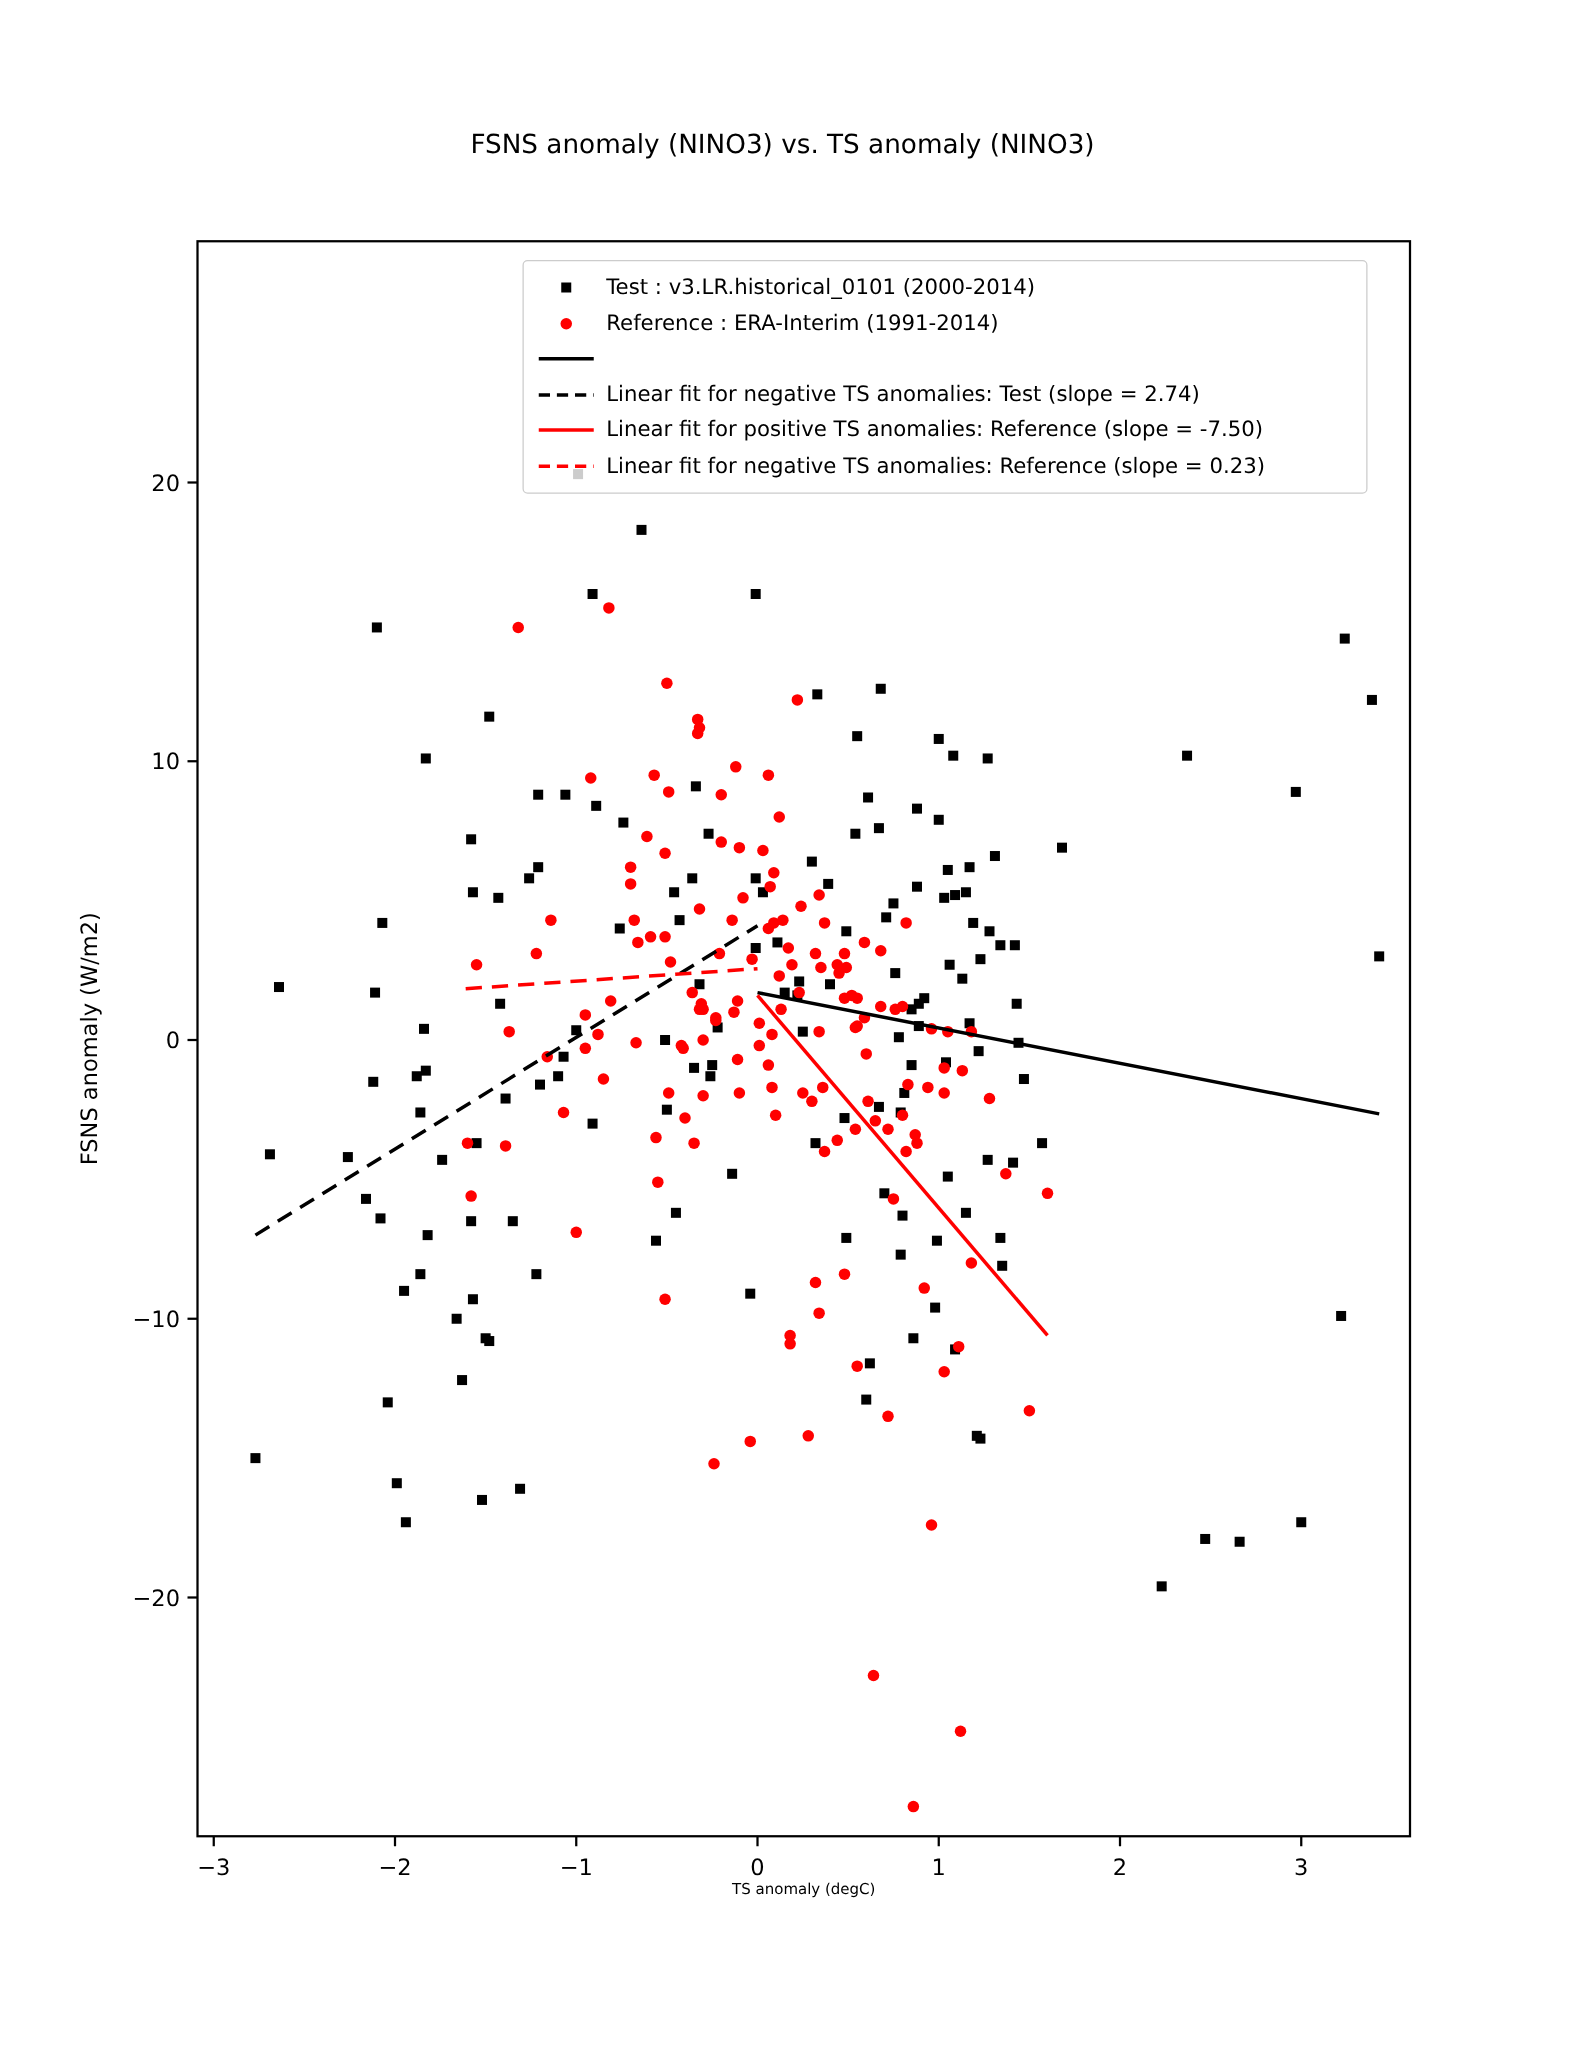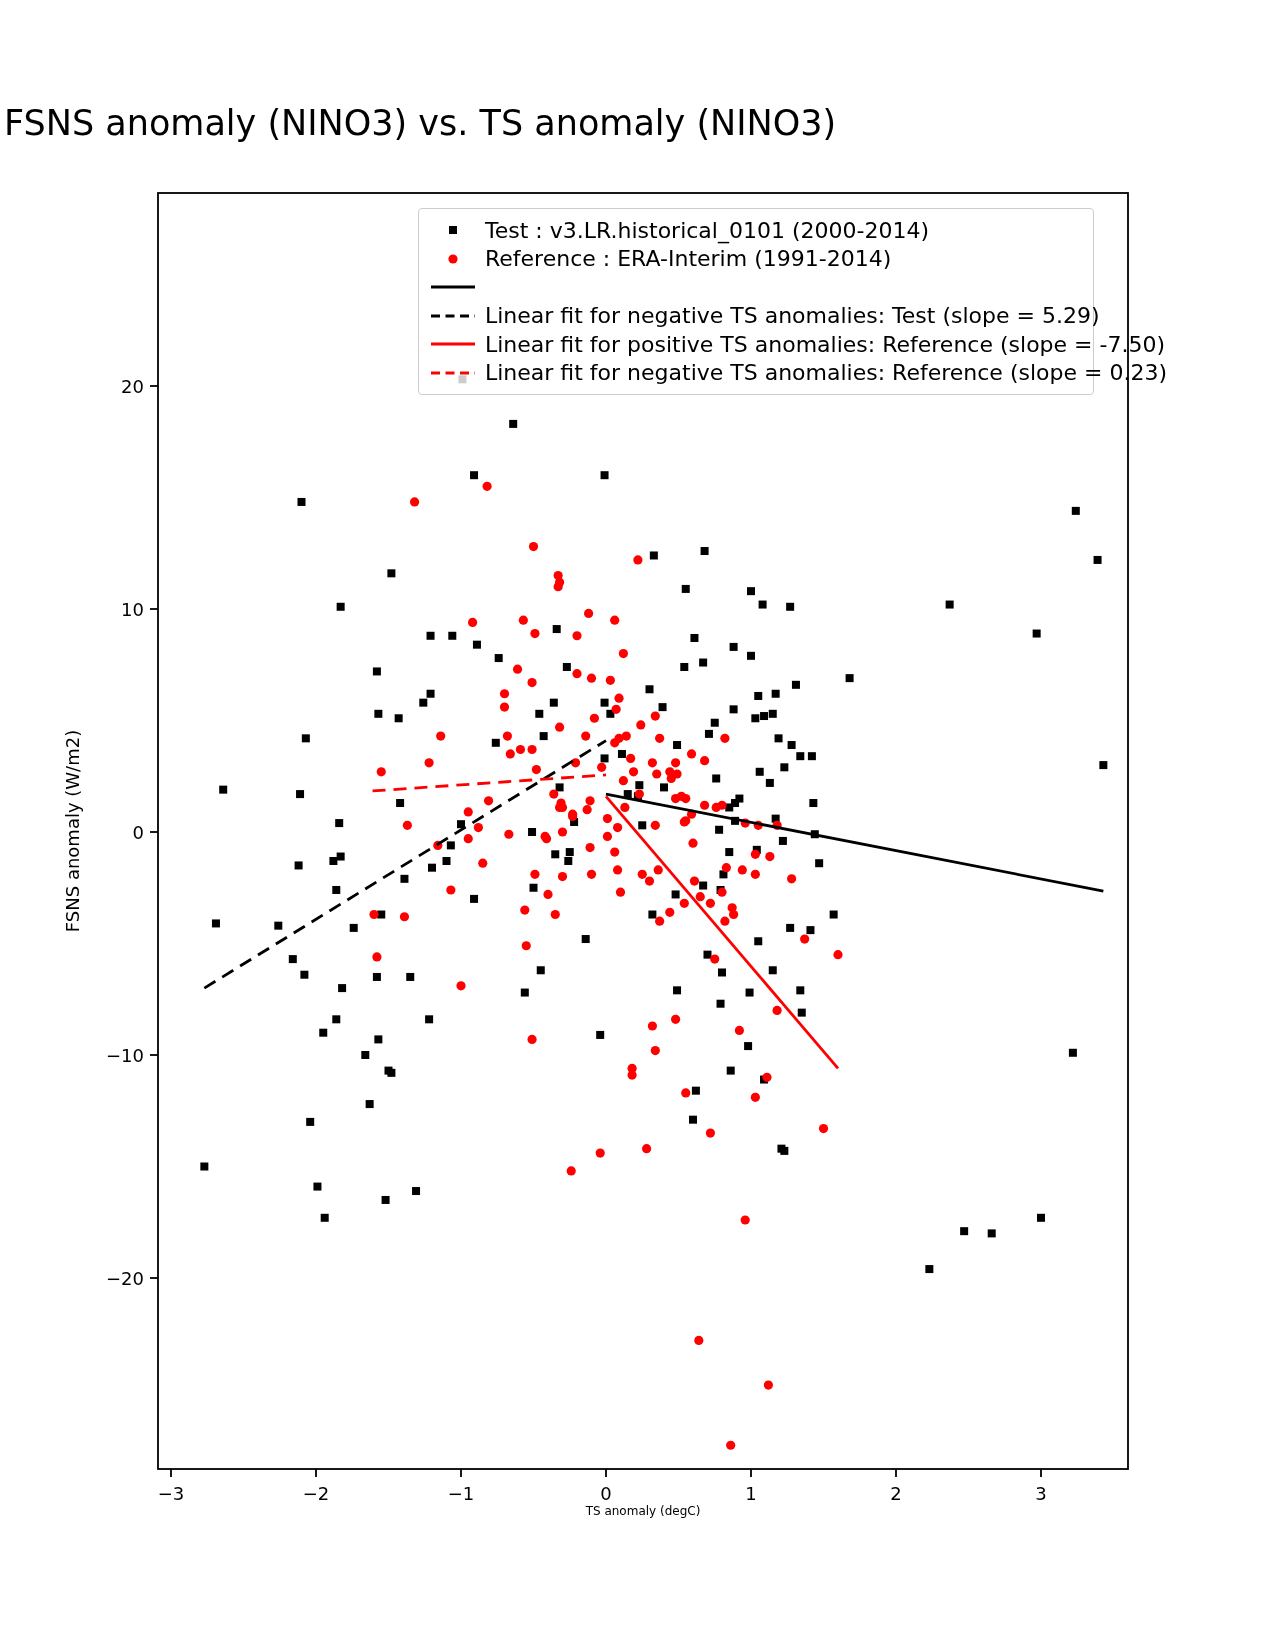--- a/index.html
+++ b/index.html
@@ -1,29 +1,29 @@
 <!DOCTYPE html>
 <html><head>
 <meta charset="utf-8">
 <style>
   html,body{margin:0;padding:0;background:#ffffff;}
   body{width:1275px;height:1650px;position:relative;overflow:hidden;
        font-family:"DejaVu Sans","Liberation Sans",sans-serif;color:#000;}
-  #title{position:absolute;top:103px;left:4px;width:1220px;text-align:left;
-         font-size:35px;letter-spacing:0;}
+  #title{position:absolute;top:103px;left:16px;width:1220px;text-align:center;
+         font-size:21px;letter-spacing:0;}
   #xlabel{position:absolute;top:1504px;left:158px;width:970px;text-align:center;font-size:12px;}
   #ylabel{position:absolute;top:831px;left:72px;transform:translate(-50%,-50%) rotate(-90deg);
           white-space:nowrap;font-size:18px;}
   #plot-svg{position:absolute;top:0;left:0;}
   #legend{position:absolute;left:418px;top:208px;width:676px;box-sizing:border-box;
           background:rgba(255,255,255,0.8);border:1px solid #cccccc;border-radius:4px;
           padding:7px 10px;}
   .legend-row{display:flex;align-items:center;height:28.5px;}
   .legend-handle{width:48px;height:20px;flex:0 0 48px;}
-  .legend-label{margin-left:8px;font-size:22px;white-space:nowrap;}
+  .legend-label{margin-left:8px;font-size:17px;white-space:nowrap;}
   text{font-family:"DejaVu Sans","Liberation Sans",sans-serif;}
 </style>
 </head>
 <body>
 
 <svg id="plot-svg" width="1275" height="1650" viewBox="0 0 1275 1650">
     <g>
       <g>
         <rect x="458.45" y="375.30999999999995" width="8" height="8" fill="#000000"></rect>
         <rect x="509.20000000000005" y="419.90999999999997" width="8" height="8" fill="#000000"></rect>
@@ -391,21 +391,21 @@
     </div>
     <div class="legend-row">
       <span class="legend-handle"><svg width="48" height="20" xmlns="http://www.w3.org/2000/svg">
           <line x1="2" y1="10" x2="46" y2="10" stroke="#000000" stroke-width="2.8"></line>
         </svg></span>
     </div>
     <div class="legend-row">
       <span class="legend-handle"><svg width="48" height="20" xmlns="http://www.w3.org/2000/svg">
           <line x1="2" y1="10" x2="46" y2="10" stroke="#000000" stroke-width="2.8" stroke-dasharray="9 5.5"></line>
         </svg></span>
-      <span class="legend-label">Linear fit for negative TS anomalies: Test (slope = 5.29)</span>
+      <span class="legend-label">Linear fit for negative TS anomalies: Test (slope = 2.74)</span>
     </div>
     <div class="legend-row">
       <span class="legend-handle"><svg width="48" height="20" xmlns="http://www.w3.org/2000/svg">
           <line x1="2" y1="10" x2="46" y2="10" stroke="#ff0000" stroke-width="2.8"></line>
         </svg></span>
       <span class="legend-label">Linear fit for positive TS anomalies: Reference (slope = -7.50)</span>
     </div>
     <div class="legend-row">
       <span class="legend-handle"><svg width="48" height="20" xmlns="http://www.w3.org/2000/svg">
           <line x1="2" y1="10" x2="46" y2="10" stroke="#ff0000" stroke-width="2.8" stroke-dasharray="9 5.5"></line>

